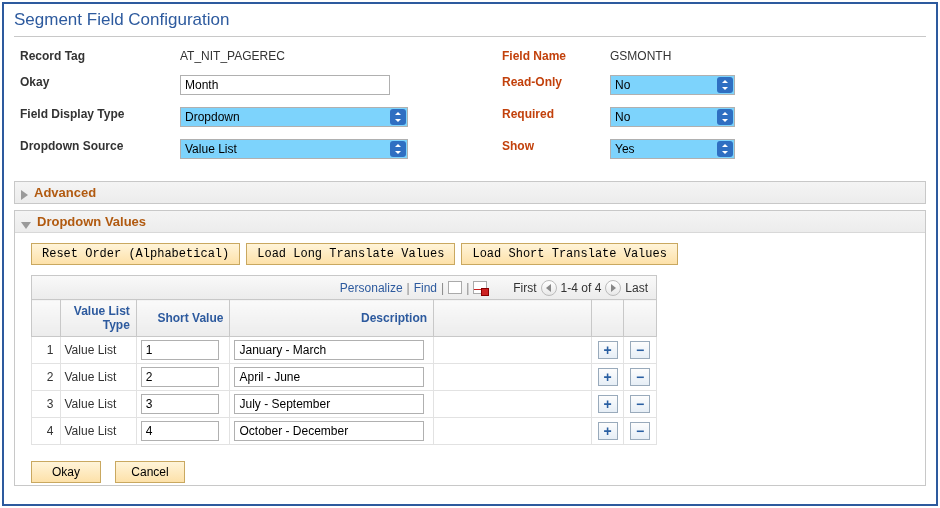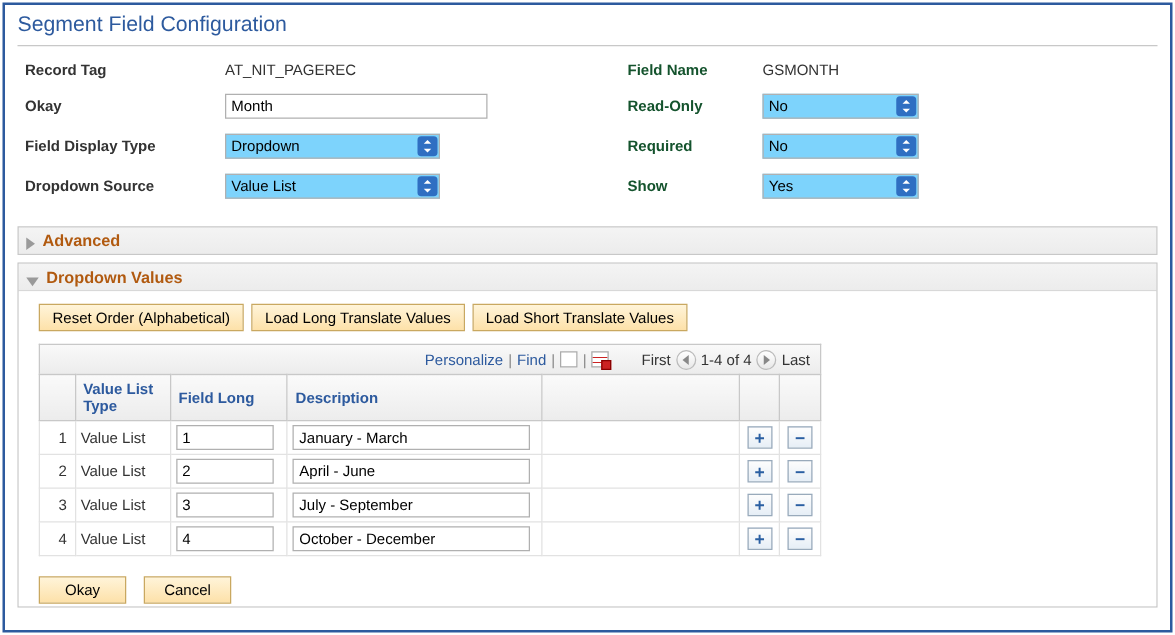--- a/index.html
+++ b/index.html
@@ -24,48 +24,48 @@
     border-bottom: 1px solid #c8c8c8;
   }
   .form-area {
     display: flex;
     padding: 12px 6px 10px 6px;
     font-size: 12px;
   }
   .col { flex: 1; }
   .row {
     display: flex;
-    align-items: center;
+    align-items: flex-start;
     margin-bottom: 12px;
   }
   .lbl {
     width: 160px;
     font-weight: bold;
     color: #333;
   }
   .lbl2 {
     width: 140px;
     font-weight: bold;
-    color: #14532d;
+    color: #c2410c;
     padding-left: 32px;
   }
   .static-val {
     color: #333;
   }
   input.txt {
     width: 210px;
     height: 20px;
     border: 1px solid #b0b0b0;
     padding: 2px 4px;
     font-size: 12px;
   }
   .sel-wrap {
     position: relative;
     display: inline-block;
-    width: 172px;
+    width: 228px;
   }
   .sel-wrap.narrow { width: 125px; }
   .sel-wrap input {
     width: 100%;
     height: 20px;
     border: 1px solid #b0b0b0;
     padding: 2px 18px 2px 4px;
     font-size: 12px;
     background: #7dd3fc;
   }
@@ -137,21 +137,21 @@
     padding: 10px 6px 2px 6px;
   }
   .btn {
     background: linear-gradient(#fff4d9,#fde1a9);
     border: 1px solid #c9a860;
     padding: 3px 10px;
     font-size: 12px;
     cursor: pointer;
     font-family: inherit;
   }
-  .btn-row { display:flex; gap:6px; margin-bottom: 10px; padding-left: 10px;}
+  .btn-row { display:flex; gap:6px; margin-bottom: 10px; padding-left: 10px; font-family: Liberation Mono, monospace;}
   .grid-wrap { padding: 0 0 0 10px;}
   .grid-toolbar {
     background: linear-gradient(#f9f9f9,#ececec);
     border: 1px solid #c8c8c8;
     border-bottom: none;
     height: 24px;
     display: flex;
     align-items: center;
     justify-content: flex-end;
     gap: 4px;
@@ -189,21 +189,21 @@
   .mini-ico.grid::after{content:"";position:absolute;right:-3px;bottom:-3px;width:6px;height:6px;background:#c22;border:1px solid #800;}
   table.grid {
     border-collapse: collapse;
     width: 626px;
     border: 1px solid #c8c8c8;
   }
   table.grid th {
     background: linear-gradient(#fafafa,#ececec);
     border: 1px solid #c8c8c8;
     padding: 4px 6px;
-    text-align: left;
+    text-align: right;
     color: #2d5a9e;
     font-weight: bold;
     font-size: 12px;
   }
   table.grid td {
     border: 1px solid #e2e2e2;
     padding: 3px 4px;
     vertical-align: middle;
   }
   .numcol { text-align: right; width: 28px; padding-right:6px !important;}
@@ -319,21 +319,21 @@
           <span class="pbold">1-4 of 4</span>
           <span class="nav-ico right"></span>
           <span>Last</span>
         </div>
 
         <table class="grid">
           <thead>
             <tr>
               <th style="width:28px"></th>
               <th style="width:75px">Value List Type</th>
-              <th style="width:92px">Field Long</th>
+              <th style="width:92px">Short Value</th>
               <th style="width:200px">Description</th>
               <th style="width:155px"></th>
               <th style="width:32px"></th>
               <th style="width:32px"></th>
             </tr>
           </thead>
           <tbody id="grid-body">
               <tr>
                 <td class="numcol">1</td>
                 <td>Value List</td>

